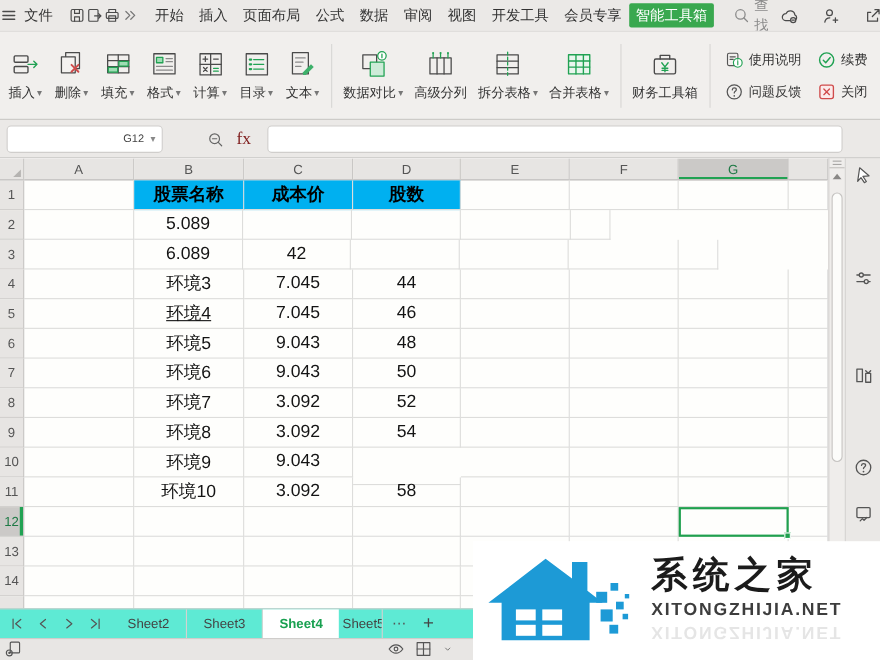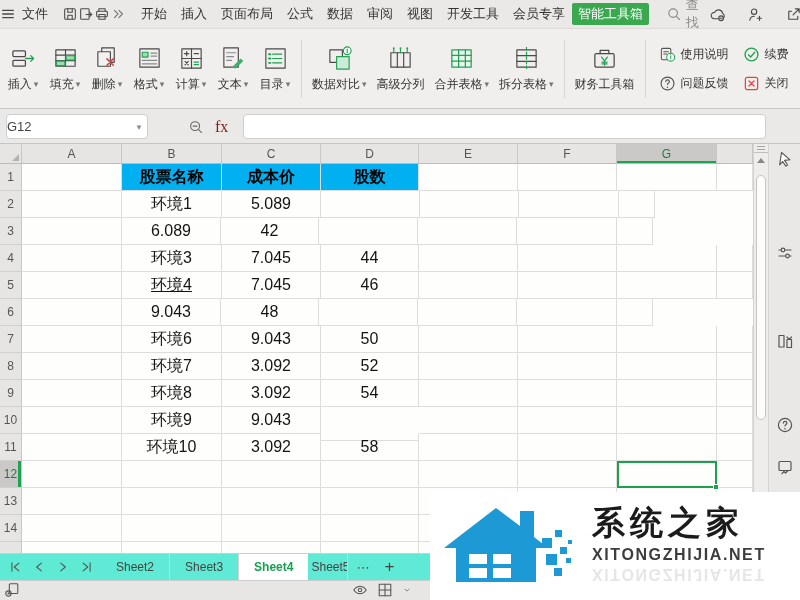--- a/index.html
+++ b/index.html
@@ -27,21 +27,21 @@
 .rlab{font-size:12px;color:#333;white-space:nowrap;display:flex;align-items:center}
 .arrow::after{content:"▾";font-size:9px;color:#777;margin-left:2px}
 .rdiv{width:1px;height:58px;background:#d8d6d4;margin:0 5px}
 #ribbon-links{display:flex;gap:14px;margin-left:8px}
 .rlink-col{display:flex;flex-direction:column;gap:12px}
 .rlink{display:flex;align-items:center;gap:5px;font-size:12px;white-space:nowrap}
 .rlink svg{width:17px;height:17px}
 
 #formulabar{position:absolute;top:110px;left:0;width:800px;height:34px;background:#ebe9e7;border-bottom:1px solid #c7c5c3}
 #namebox{position:absolute;left:6px;top:4px;width:142px;height:25px;background:#fff;border:1px solid #d0cecc;border-radius:4px;display:flex;align-items:center}
-#namebox .nval{flex:1;text-align:left;font-size:13px;color:#444}
+#namebox .nval{flex:1;text-align:right;font-size:10px;color:#444}
 #namebox .ndrop{width:16px;display:flex;justify-content:center;color:#888;font-size:9px}
 #fxgroup{position:absolute;left:188px;top:4px;height:25px;display:flex;align-items:center;gap:11px}
 #fxgroup svg{width:16px;height:16px}
 .fx{font-family:"Liberation Serif","DejaVu Serif",serif;font-size:16px;color:#7f1d1d}
 #formula-input{position:absolute;left:243px;top:4px;width:523px;height:25px;background:#fff;border:1px solid #d0cecc;border-radius:4px;font-size:13px;padding:0 6px;line-height:23px}
 
 #grid{position:absolute;top:144px;left:0;width:753px;height:409px;background:#fefefc;overflow:hidden}
 #colheads{display:flex;height:20px}
 .ch{flex:none;background:#e7e5e3;border-right:1px solid #c9c7c5;border-bottom:1px solid #bdbbb9;font-size:12px;color:#555;display:flex;align-items:center;justify-content:center}
 .ch.corner{position:relative}
@@ -181,37 +181,37 @@
               <rect x="3" y="6" width="13" height="6" rx="1"></rect>
               <rect x="3" y="16" width="13" height="6" rx="1"></rect>
               <path d="M16 14h8.5m0 0l-3-3m3 3l-3 3" stroke="#21a253"></path>
             </svg>
           </span>
           <div class="rlab arrow">插入</div>
         </div>
         <div class="rbtn">
           <span class="rico">
             <svg viewBox="0 0 28 28" fill="none" stroke-linecap="round" stroke-linejoin="round" stroke="#4a4a4a" stroke-width="1.2">
+              <rect x="8" y="3" width="13" height="15"></rect>
+              <rect x="4" y="7" width="13" height="15" fill="#f4f2f0"></rect>
+              <path d="M13.5 14.5l6.5 6.5M20 14.5L13.5 21" stroke="#d04b4b" stroke-width="1.8"></path>
+            </svg>
+          </span>
+          <div class="rlab arrow">删除</div>
+        </div>
+        <div class="rbtn">
+          <span class="rico">
+            <svg viewBox="0 0 28 28" fill="none" stroke-linecap="round" stroke-linejoin="round" stroke="#4a4a4a" stroke-width="1.2">
               <rect x="4" y="5" width="20" height="17"></rect>
               <path d="M4 10.5h20M4 16.2h20M14 5v17"></path>
               <rect x="14.6" y="11.1" width="8.8" height="4.5" fill="#9fdcb4" stroke="#21a253"></rect>
               <rect x="4.6" y="16.8" width="8.8" height="4.6" fill="#9fdcb4" stroke="#21a253"></rect>
             </svg>
           </span>
           <div class="rlab arrow">填充</div>
-        </div>
-        <div class="rbtn">
-          <span class="rico">
-            <svg viewBox="0 0 28 28" fill="none" stroke-linecap="round" stroke-linejoin="round" stroke="#4a4a4a" stroke-width="1.2">
-              <rect x="8" y="3" width="13" height="15"></rect>
-              <rect x="4" y="7" width="13" height="15" fill="#f4f2f0"></rect>
-              <path d="M13.5 14.5l6.5 6.5M20 14.5L13.5 21" stroke="#d04b4b" stroke-width="1.8"></path>
-            </svg>
-          </span>
-          <div class="rlab arrow">删除</div>
         </div>
         <div class="rbtn">
           <span class="rico">
             <svg viewBox="0 0 28 28" fill="none" stroke-linecap="round" stroke-linejoin="round" stroke="#4a4a4a" stroke-width="1.2">
               <rect x="4" y="4" width="20" height="19"></rect>
               <rect x="6.5" y="7.5" width="6" height="5" fill="#9fdcb4" stroke="#21a253"></rect>
               <path d="M15.5 8.5h6M15.5 11.5h6M6.5 16h15M6.5 19.5h15" stroke="#8a8a8a"></path>
             </svg>
           </span>
           <div class="rlab arrow">格式</div>
@@ -224,36 +224,36 @@
               <path d="M9 6.8v4.4M6.8 9h4.4M16.8 9h4.4"></path>
               <path d="M7.3 17l3.4 3.6M10.7 17l-3.4 3.6"></path>
               <path d="M16.8 17.8h4.4M16.8 20.4h4.4" stroke="#21a253"></path>
             </svg>
           </span>
           <div class="rlab arrow">计算</div>
         </div>
         <div class="rbtn">
           <span class="rico">
             <svg viewBox="0 0 28 28" fill="none" stroke-linecap="round" stroke-linejoin="round" stroke="#4a4a4a" stroke-width="1.2">
+              <rect x="4" y="4" width="20" height="20"></rect>
+              <path d="M11 9.5h9.5M11 14h9.5M11 18.5h9.5" stroke="#21a253"></path>
+              <path d="M7.3 9.5h1.4M7.3 14h1.4M7.3 18.5h1.4" stroke="#21a253" stroke-width="2"></path>
+            </svg>
+          </span>
+          <div class="rlab arrow">目录</div>
+        </div>
+        <div class="rbtn">
+          <span class="rico">
+            <svg viewBox="0 0 28 28" fill="none" stroke-linecap="round" stroke-linejoin="round" stroke="#4a4a4a" stroke-width="1.2">
               <rect x="4" y="3" width="15" height="20"></rect>
               <path d="M7 8h9M7 12h7M7 16h5" stroke="#8a8a8a"></path>
               <path d="M14 21.5l7.5-7.5 2.6 2.6-7.5 7.5H14z" fill="#3db06a" stroke="none"></path>
             </svg>
           </span>
           <div class="rlab arrow">文本</div>
-        </div>
-        <div class="rbtn">
-          <span class="rico">
-            <svg viewBox="0 0 28 28" fill="none" stroke-linecap="round" stroke-linejoin="round" stroke="#4a4a4a" stroke-width="1.2">
-              <rect x="4" y="4" width="20" height="20"></rect>
-              <path d="M11 9.5h9.5M11 14h9.5M11 18.5h9.5" stroke="#21a253"></path>
-              <path d="M7.3 9.5h1.4M7.3 14h1.4M7.3 18.5h1.4" stroke="#21a253" stroke-width="2"></path>
-            </svg>
-          </span>
-          <div class="rlab arrow">目录</div>
         </div>
         <div class="rdiv"></div>
         <div class="rbtn">
           <span class="rico">
             <svg viewBox="0 0 28 28" fill="none" stroke-linecap="round" stroke-linejoin="round" stroke="#4a4a4a" stroke-width="1.2">
               <rect x="4" y="5" width="13" height="13"></rect>
               <rect x="11" y="12" width="13" height="13" fill="#cdebd8" stroke="#21a253"></rect>
               <circle cx="22" cy="6" r="4" fill="#fff" stroke="#21a253"></circle>
               <path d="M22 4.3v3.4" stroke="#21a253"></path>
             </svg>
@@ -268,36 +268,36 @@
               <path d="M7 4v4M14 4v4M21 4v4" stroke="#21a253"></path>
               <circle cx="7" cy="3.4" r="1" fill="#21a253" stroke="none"></circle>
               <circle cx="14" cy="3.4" r="1" fill="#21a253" stroke="none"></circle>
               <circle cx="21" cy="3.4" r="1" fill="#21a253" stroke="none"></circle>
             </svg>
           </span>
           <div class="rlab">高级分列</div>
         </div>
         <div class="rbtn">
           <span class="rico">
+            <svg viewBox="0 0 28 28" fill="none" stroke-linecap="round" stroke-linejoin="round" stroke="#4a4a4a" stroke-width="1.2">
+              <rect x="4" y="5" width="20" height="18"></rect>
+              <path d="M4 11h20M4 17h20"></path>
+              <path d="M14 2.5v23" stroke="#21a253" stroke-dasharray="2.6 2.2"></path>
+            </svg>
+          </span>
+          <div class="rlab arrow">拆分表格</div>
+        </div>
+        <div class="rbtn">
+          <span class="rico">
             <svg viewBox="0 0 28 28" fill="none" stroke-linecap="round" stroke-linejoin="round" stroke="#21a253" stroke-width="1.3">
               <rect x="4" y="5" width="20" height="18" fill="#e9f6ee"></rect>
               <path d="M4 10.8h20M4 16.6h20M11 5v18M18 5v18"></path>
             </svg>
           </span>
           <div class="rlab arrow">合并表格</div>
-        </div>
-        <div class="rbtn">
-          <span class="rico">
-            <svg viewBox="0 0 28 28" fill="none" stroke-linecap="round" stroke-linejoin="round" stroke="#4a4a4a" stroke-width="1.2">
-              <rect x="4" y="5" width="20" height="18"></rect>
-              <path d="M4 11h20M4 17h20"></path>
-              <path d="M14 2.5v23" stroke="#21a253" stroke-dasharray="2.6 2.2"></path>
-            </svg>
-          </span>
-          <div class="rlab arrow">拆分表格</div>
         </div>
         <div class="rdiv"></div>
         <div class="rbtn">
           <span class="rico">
             <svg viewBox="0 0 28 28" fill="none" stroke-linecap="round" stroke-linejoin="round" stroke="#4a4a4a" stroke-width="1.3">
               <rect x="4" y="9" width="20" height="14" rx="1.5"></rect>
               <path d="M9.5 9V5.5h9V9"></path>
               <path d="M11 12.5l3 3.9 3-3.9M14 16.4V21M11.3 17.7h5.4M11.3 19.7h5.4" stroke="#21a253"></path>
             </svg>
           </span>
@@ -389,21 +389,20 @@
           <div class="gc thead" style="width: 99px;">成本价</div>
           <div class="gc thead" style="width: 98px;">股数</div>
           <div class="gc" style="width: 99px;"></div>
           <div class="gc" style="width: 99px;"></div>
           <div class="gc" style="width: 100px;"></div>
           <div class="gc" style="width: 36px;"></div>
         </div>
         <div class="grow">
           <div class="rh" style="width: 22px;">2</div>
           <div class="gc" style="width: 100px;"></div>
-          <div class="gc" style="width: 100px;">环境1</div>
           <div class="gc" style="width: 99px;">5.089</div>
           <div class="gc" style="width: 99px;"></div>
           <div class="gc" style="width: 99px;"></div>
           <div class="gc" style="width: 100px;"></div>
           <div class="gc" style="width: 36px;"></div>
         </div>
         <div class="grow">
           <div class="rh" style="width: 22px;">3</div>
           <div class="gc" style="width: 100px;"></div>
           <div class="gc" style="width: 99px;">6.089</div>
@@ -431,20 +430,21 @@
           <div class="gc" style="width: 99px;">7.045</div>
           <div class="gc" style="width: 98px;">46</div>
           <div class="gc" style="width: 99px;"></div>
           <div class="gc" style="width: 99px;"></div>
           <div class="gc" style="width: 100px;"></div>
           <div class="gc" style="width: 36px;"></div>
         </div>
         <div class="grow">
           <div class="rh" style="width: 22px;">6</div>
           <div class="gc" style="width: 100px;"></div>
+          <div class="gc" style="width: 100px;">环境5</div>
           <div class="gc" style="width: 99px;">9.043</div>
           <div class="gc" style="width: 98px;">48</div>
           <div class="gc" style="width: 99px;"></div>
           <div class="gc" style="width: 99px;"></div>
           <div class="gc" style="width: 100px;"></div>
           <div class="gc" style="width: 36px;"></div>
         </div>
         <div class="grow">
           <div class="rh" style="width: 22px;">7</div>
           <div class="gc" style="width: 100px;"></div>

